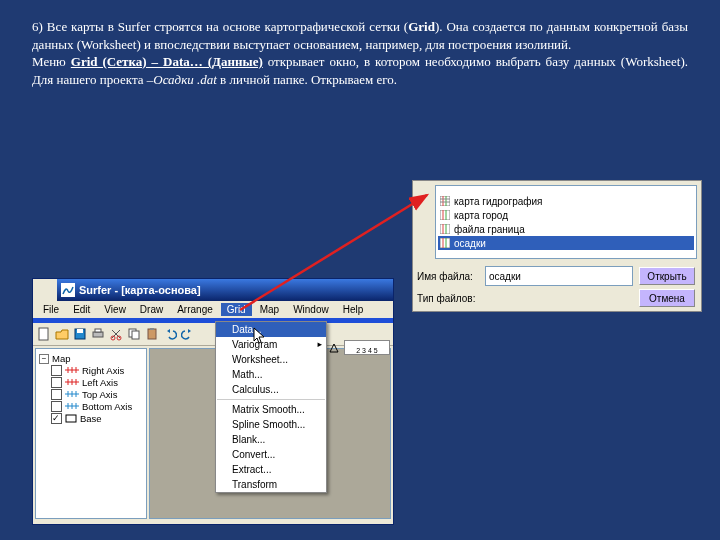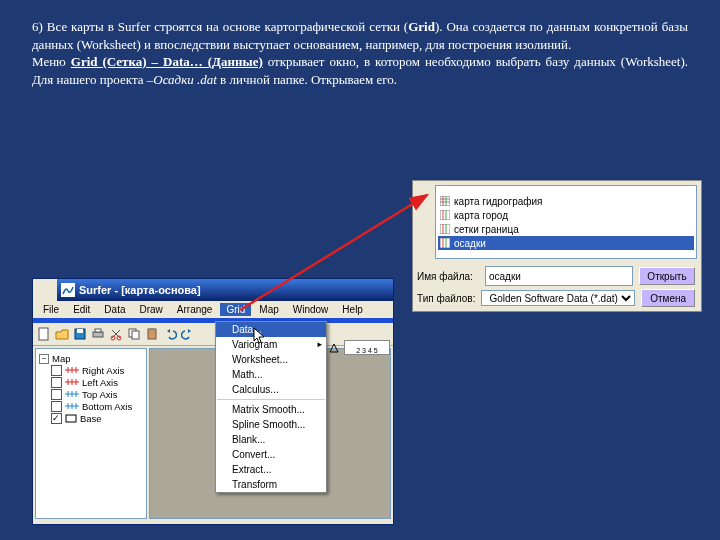--- a/index.html
+++ b/index.html
@@ -194,59 +194,58 @@
         <span>карта город</span>
       </div>
       <div class="file-row">
         <span class="file-ico">
             <svg width="10" height="10">
               <rect width="10" height="10" fill="#fff" stroke="#888"></rect>
               <line x1="3" y1="0" x2="3" y2="10" stroke="#d44"></line>
               <line x1="6" y1="0" x2="6" y2="10" stroke="#4a4"></line>
             </svg>
           </span>
-        <span>сетки граница</span>
+        <span>файла граница</span>
       </div>
       <div class="file-row selected">
         <span class="file-ico">
             <svg width="10" height="10">
               <rect width="10" height="10" fill="#fff" stroke="#888"></rect>
               <line x1="3" y1="0" x2="3" y2="10" stroke="#d44"></line>
               <line x1="6" y1="0" x2="6" y2="10" stroke="#4a4"></line>
             </svg>
           </span>
         <span>осадки</span>
       </div>
     </div>
     <div class="form-row">
       <span class="lbl">Имя файла:</span>
       <input value="осадки" style="">
       <button>Открыть</button>
     </div>
     <div class="form-row">
       <span class="lbl">Тип файлов:</span>
-      <select><option>Golden Software Data (*.dat)</option></select>
       <button>Отмена</button>
     </div>
     <div class="bottom-pad"></div>
   </div>
 
   <div class="surfer">
     <div class="titlebar">
       <span class="app-ico">
           <svg width="12" height="12">
             <path d="M1 10 Q4 2 6 7 Q8 11 11 3" stroke="#16a" fill="none" stroke-width="1.5"></path>
           </svg>
         </span>
       <span class="title">Surfer - [карта-основа]</span>
     </div>
     <div class="menubar">
       <span>File</span>
       <span>Edit</span>
-      <span>Data</span>
+      <span>View</span>
       <span>Draw</span>
       <span>Arrange</span>
       <span class="open">Grid</span>
       <span>Map</span>
       <span>Window</span>
       <span>Help</span>
     </div>
     <div class="toolbar">
       <span class="tb-btn">
           <svg width="14" height="14">

